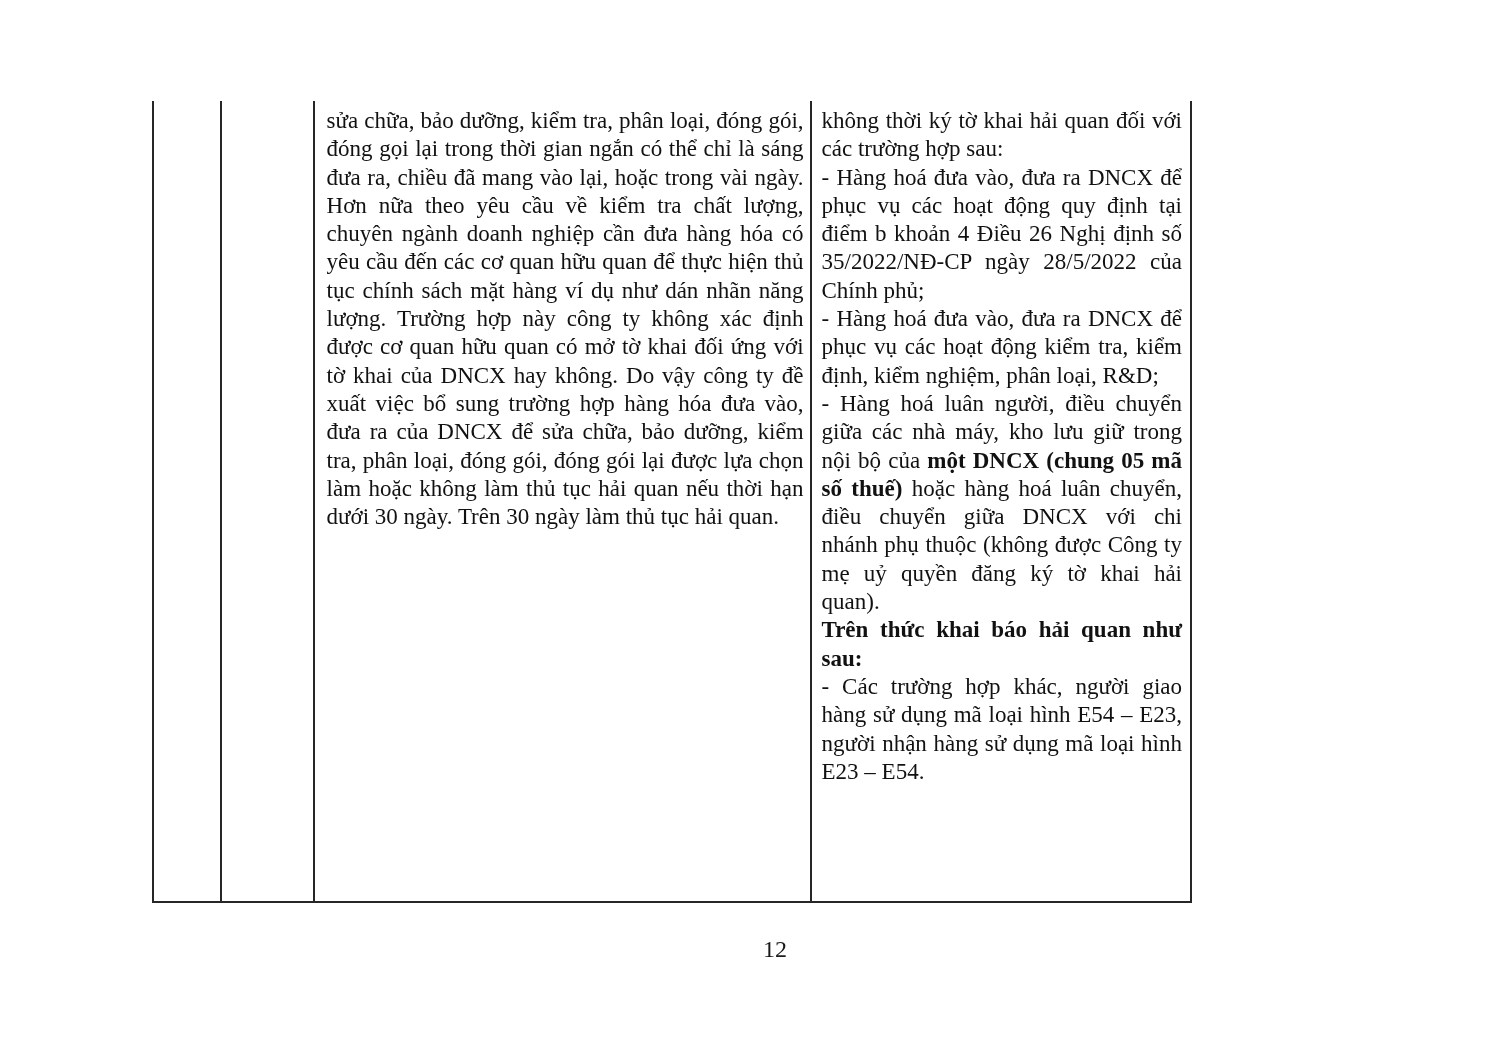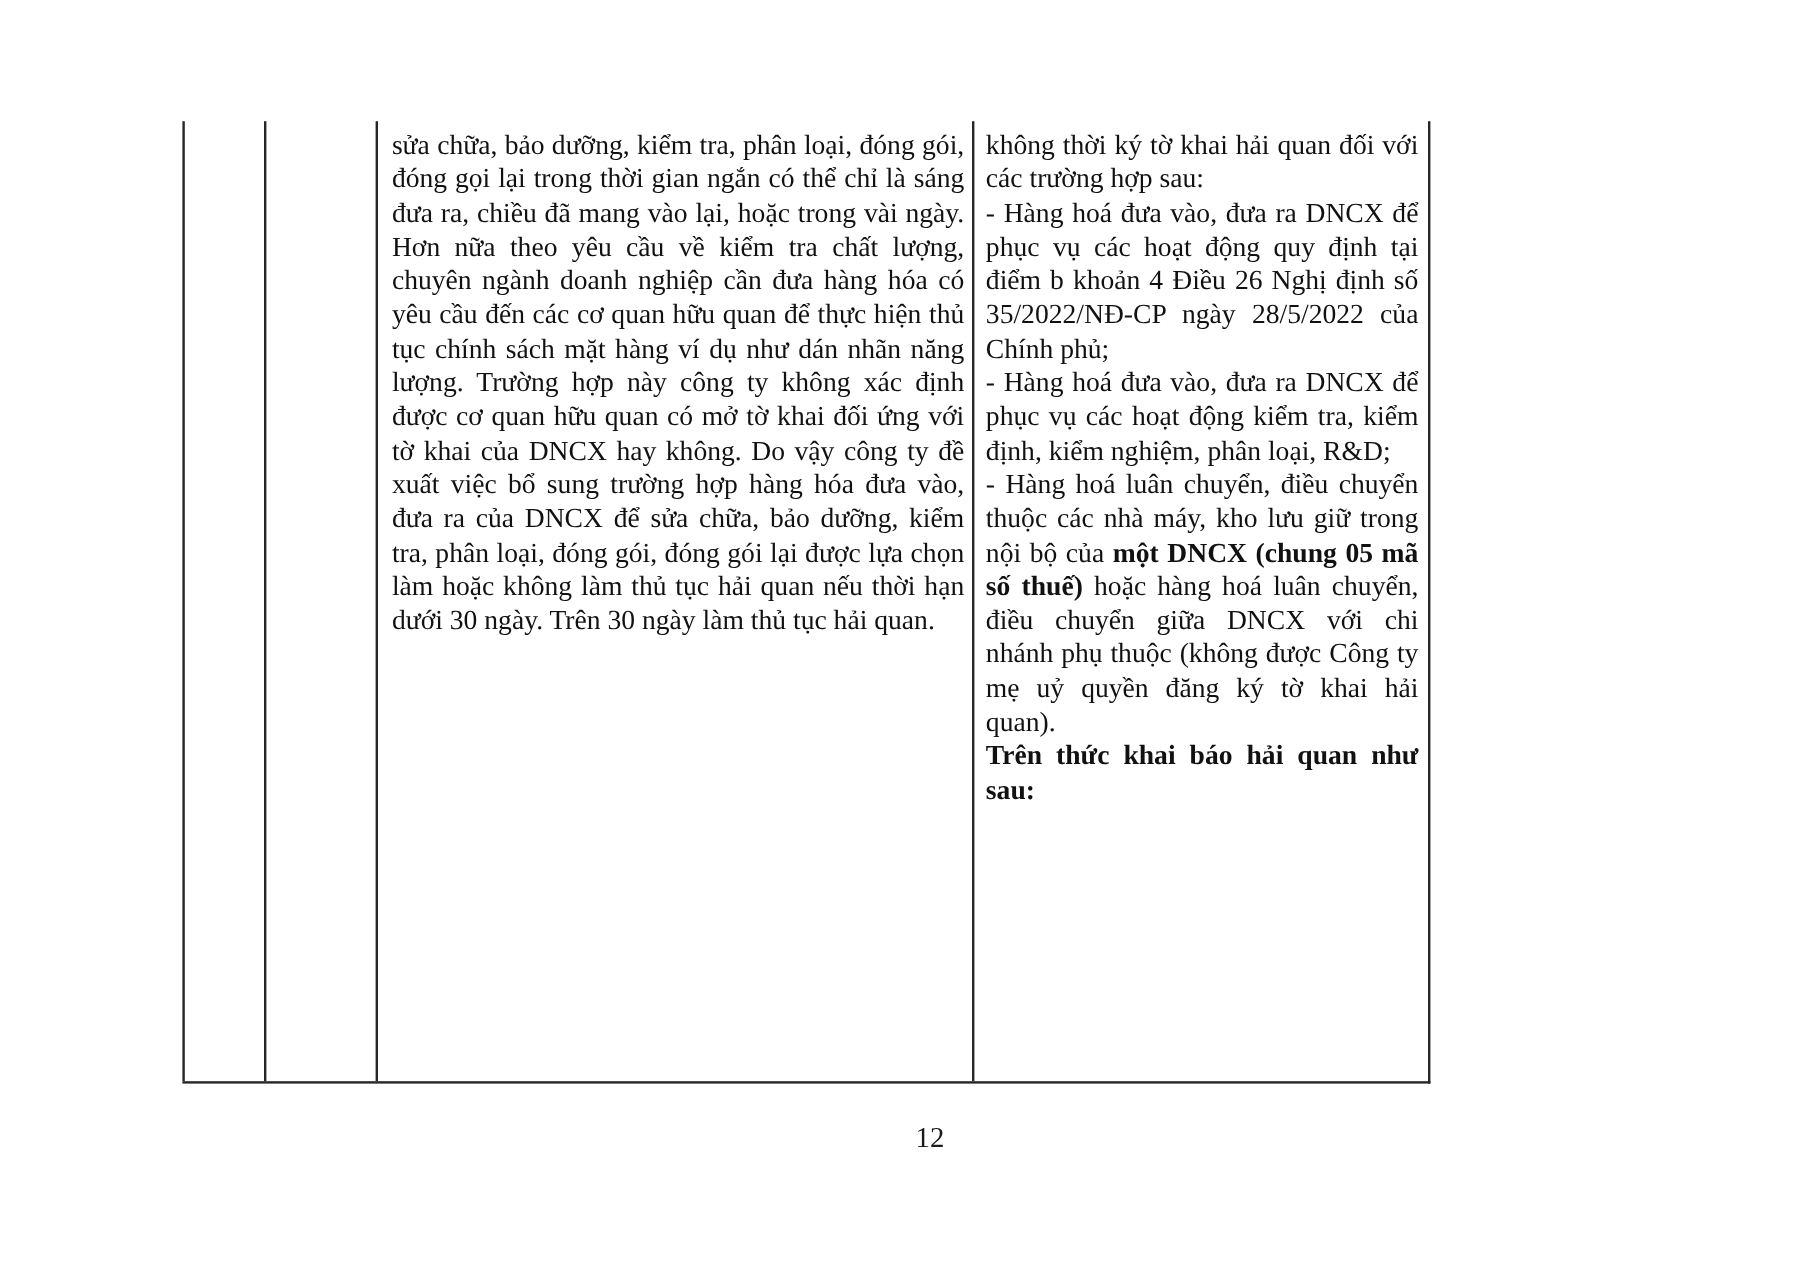--- a/index.html
+++ b/index.html
@@ -61,21 +61,22 @@
 
     <div class="cell cell-content">
         <div class="para"><span>sửa chữa, bảo dưỡng, kiểm tra, phân loại, đóng gói, đóng gọi lại trong thời gian ngắn có thể chỉ là sáng đưa ra, chiều đã mang vào lại, hoặc trong vài ngày. Hơn nữa theo yêu cầu về kiểm tra chất lượng, chuyên ngành doanh nghiệp cần đưa hàng hóa có yêu cầu đến các cơ quan hữu quan để thực hiện thủ tục chính sách mặt hàng ví dụ như dán nhãn năng lượng. Trường hợp này công ty không xác định được cơ quan hữu quan có mở tờ khai đối ứng với tờ khai của DNCX hay không. Do vậy công ty đề xuất việc bổ sung trường hợp hàng hóa đưa vào, đưa ra của DNCX để sửa chữa, bảo dưỡng, kiểm tra, phân loại, đóng gói, đóng gói lại được lựa chọn làm hoặc không làm thủ tục hải quan nếu thời hạn dưới 30 ngày. Trên 30 ngày làm thủ tục hải quan.</span></div>
       </div>
 
 
     <div class="cell cell-answer">
         <div class="para"><span>không thời ký tờ khai hải quan đối với các trường hợp sau:</span></div>
         <div class="para"><span>- Hàng hoá đưa vào, đưa ra DNCX để phục vụ các hoạt động quy định tại điểm b khoản 4 Điều 26 Nghị định số 35/2022/NĐ-CP ngày 28/5/2022 của Chính phủ;</span></div>
         <div class="para"><span>- Hàng hoá đưa vào, đưa ra DNCX để phục vụ các hoạt động kiểm tra, kiểm định, kiểm nghiệm, phân loại, R&amp;D;</span></div>
-        <div class="para"><span>- Hàng hoá luân chuyển, điều chuyển thuộc các nhà máy, kho lưu giữ trong nội bộ của </span><span class="bold">một DNCX (chung 05 mã số thuế)</span><span> hoặc hàng hoá luân chuyển, điều chuyển giữa DNCX với chi nhánh phụ thuộc (không được Công ty mẹ uỷ quyền đăng ký tờ khai hải quan).</span></div>
+        <div class="para"><span>- Hàng hoá luân người, điều chuyển giữa các nhà máy, kho lưu giữ trong nội bộ của </span><span class="bold">một DNCX (chung 05 mã số thuế)</span><span> hoặc hàng hoá luân chuyển, điều chuyển giữa DNCX với chi nhánh phụ thuộc (không được Công ty mẹ uỷ quyền đăng ký tờ khai hải quan).</span></div>
         <div class="para"><span class="bold">Trên thức khai báo hải quan như sau:</span></div>
+        <div class="para"><span>- Các trường hợp khác, người giao hàng sử dụng mã loại hình E54 – E23, người nhận hàng sử dụng mã loại hình E23 – E54.</span></div>
       </div>
 
   </div>
 
   <div class="page-number">12</div>
 
 </div>
 
 </body></html>

